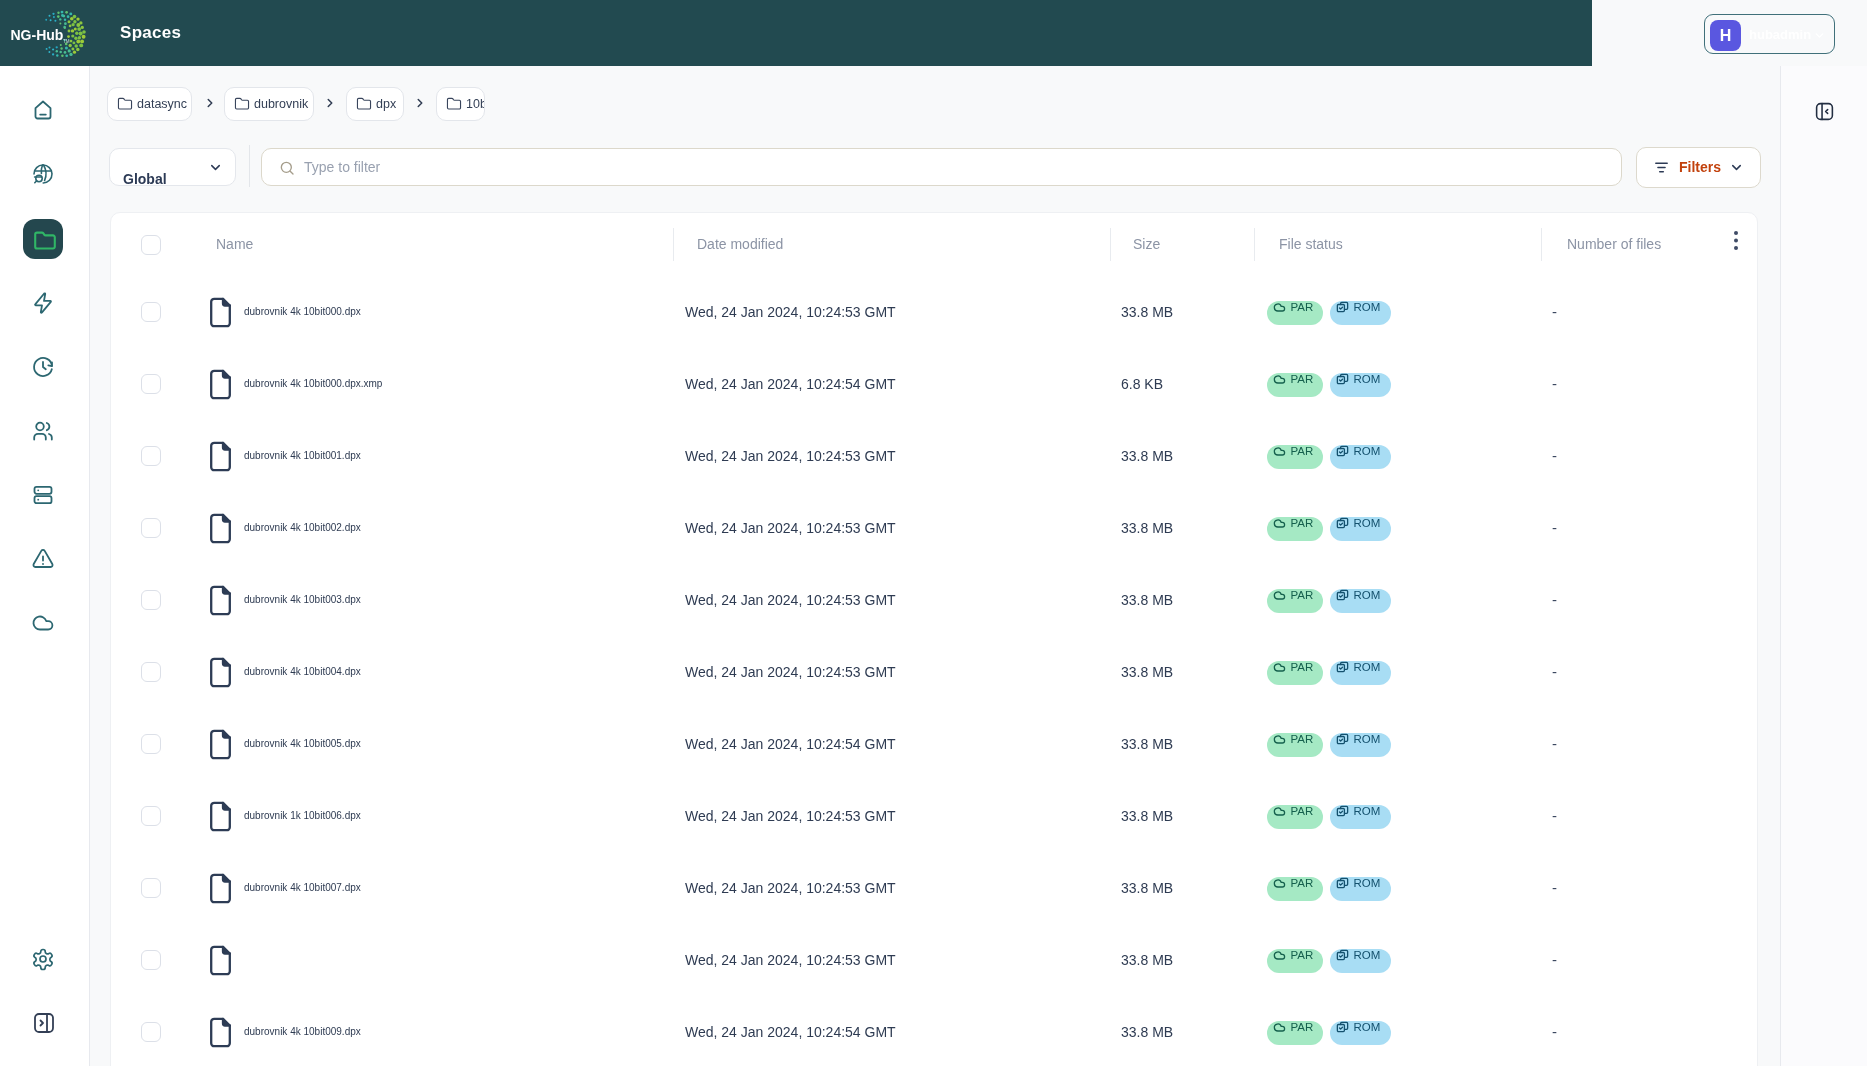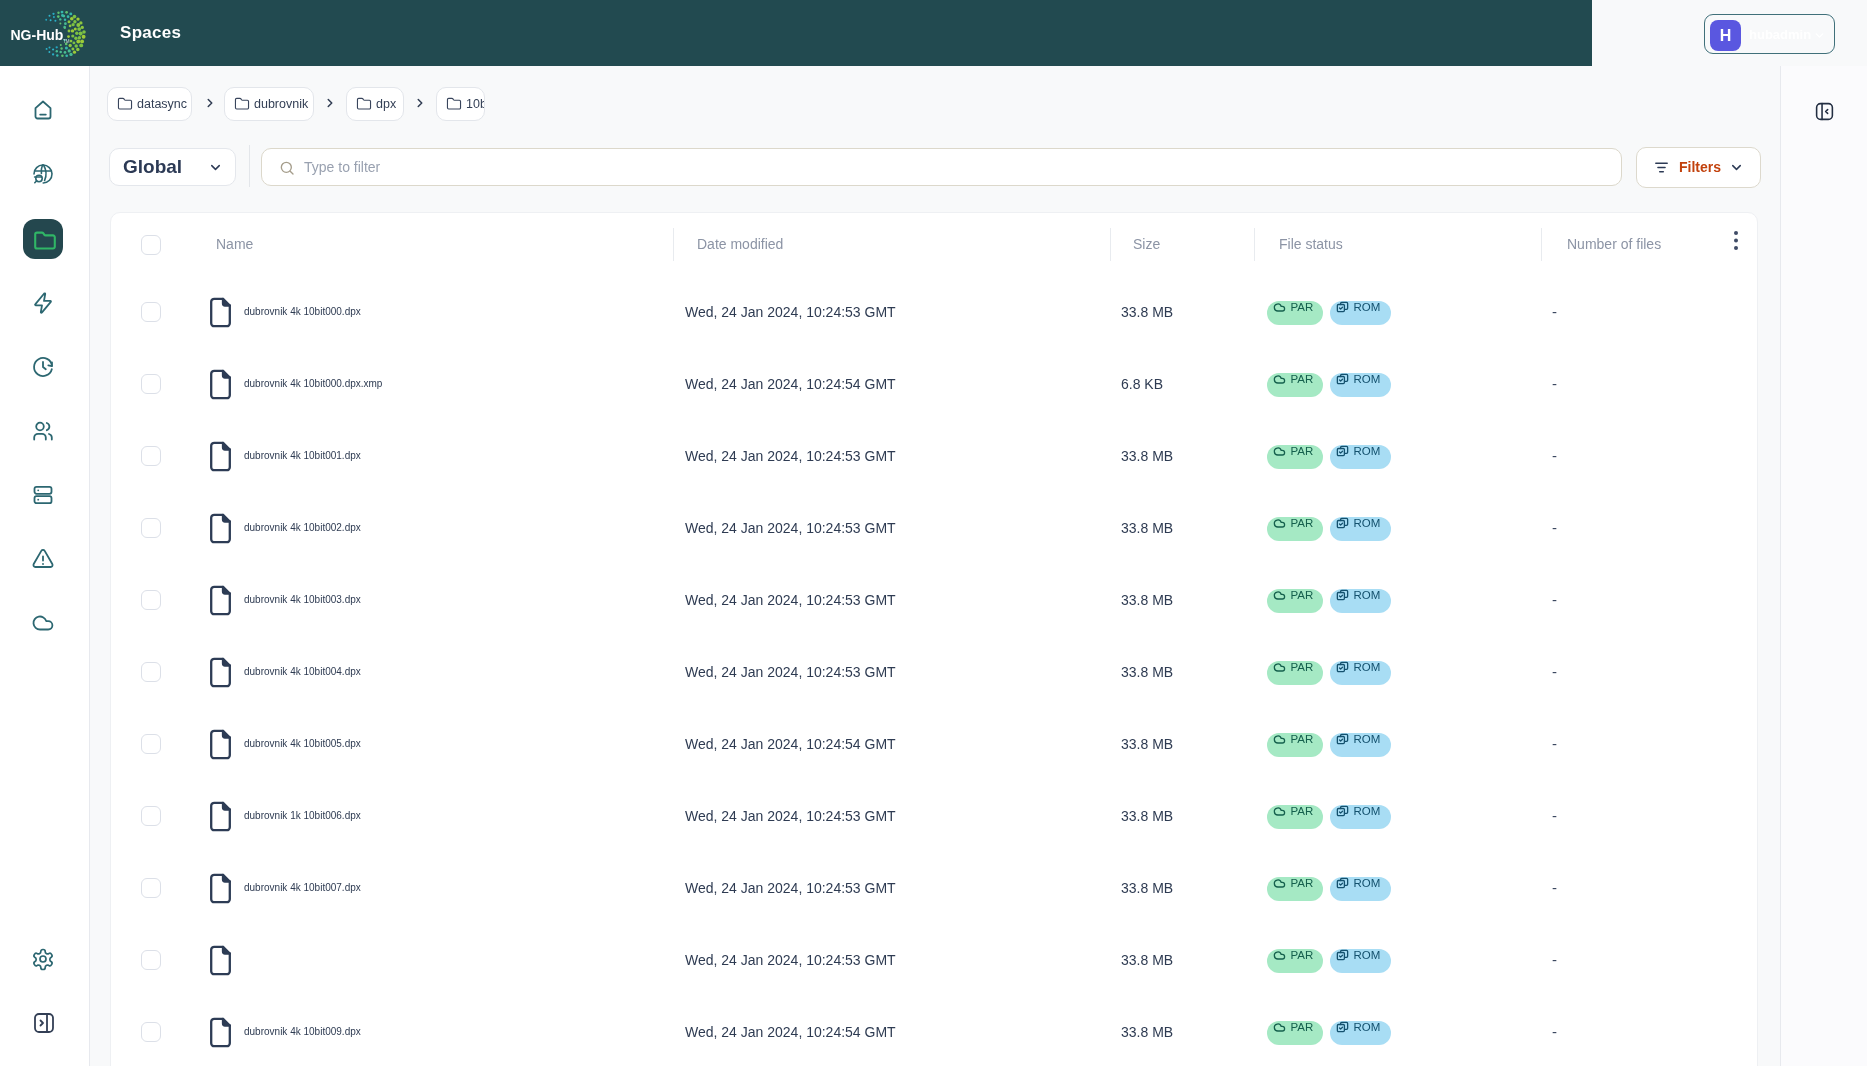--- a/index.html
+++ b/index.html
@@ -15,21 +15,21 @@
 .sidebar { position:absolute; left:0; top:66px; width:90px; height:1000px; background:#fff; border-right:1px solid #e7e9ee; }
 .sicon { position:absolute; left:31px; width:24px; height:24px; color:#2c6771; }
 .tile { position:absolute; left:23px; top:153px; width:40px; height:40px; background:#24474e; border-radius:12px; }
 
 .rightbar { position:absolute; left:1780px; top:66px; width:87px; height:1000px; background:#fbfbfd; border-left:1px solid #e7e9ee; }
 
 .crumb { position:absolute; top:87px; height:34px; background:#fff; border:1px solid #e3e6eb; border-radius:10px; color:#333f55; font-size:12.5px; display:flex; white-space:nowrap; overflow:hidden; align-items:center; padding-left:8.5px; }
 .crumb svg { margin-right:4.5px; flex-shrink:0; }
 .csep { position:absolute; top:96px; color:#333f55; }
 .gbox { position:absolute; left:109px; top:148px; width:127px; height:38px; background:#fff; border:1px solid #e4e7ec; border-radius:10px; }
-.gbox .lbl { position:absolute; left:13px; top:0; height:36px; line-height:36px; font-size:19px; font-weight:700; color:#2c3a55; }
+.gbox .lbl { position:absolute; left:13px; top:12px; height:36px; line-height:36px; font-size:14px; font-weight:700; color:#2c3a55; }
 .vsep { position:absolute; left:249px; top:145px; width:1px; height:42px; background:#e3e6ea; }
 .search { position:absolute; left:261px; top:148px; width:1361px; height:38px; background:#fff; border:1px solid #dcd8cb; border-radius:10px; }
 .search .ph { position:absolute; left:42px; top:0; height:36px; line-height:36px; font-size:14px; color:#99a1b0; }
 .fbtn { position:absolute; left:1636px; top:147px; width:125px; height:41px; background:#fff; border:1px solid #ddd9cd; border-radius:10px; }
 .fbtn .lbl { position:absolute; left:42px; top:0; height:38px; line-height:38px; font-size:14px; font-weight:700; color:#c2410c; }
 
 .card { position:absolute; left:110px; top:212px; width:1648px; height:880px; background:#fff; border:1px solid #eef0f3; border-radius:10px; }
 .cb { position:absolute; left:30px; width:20px; height:20px; border:1.5px solid #dce0e8; border-radius:6px; background:#fff; }
 .hcell { position:absolute; top:0; height:63px; line-height:63px; font-size:14px; color:#8c94a5;margin-left:12px; }
 .hline { position:absolute; top:15px; width:1px; height:33px; background:#e8ebef; }

